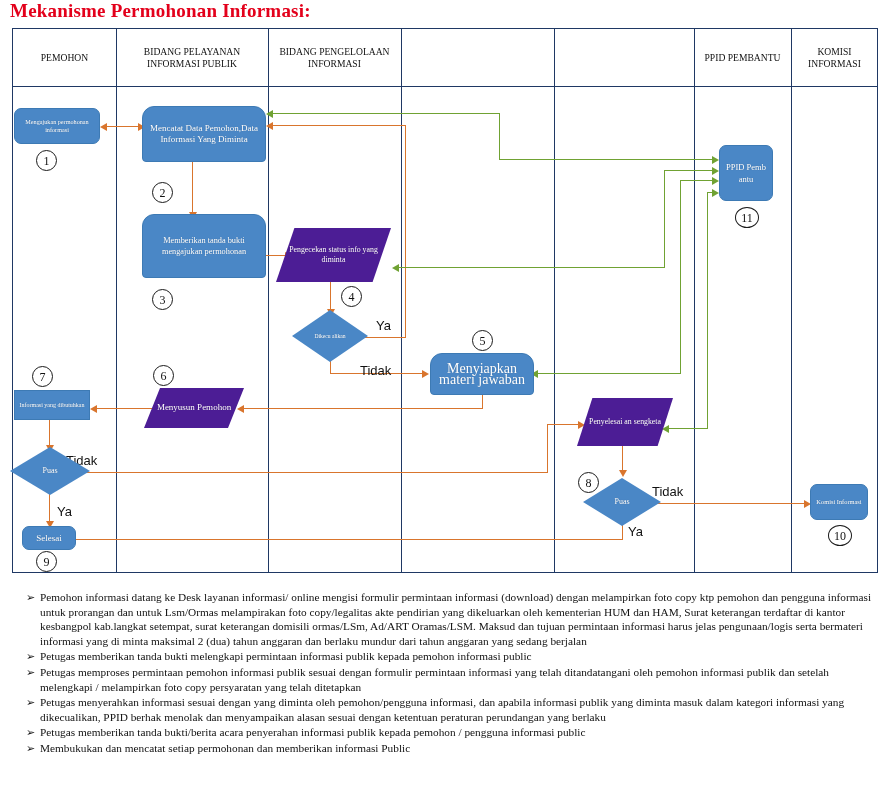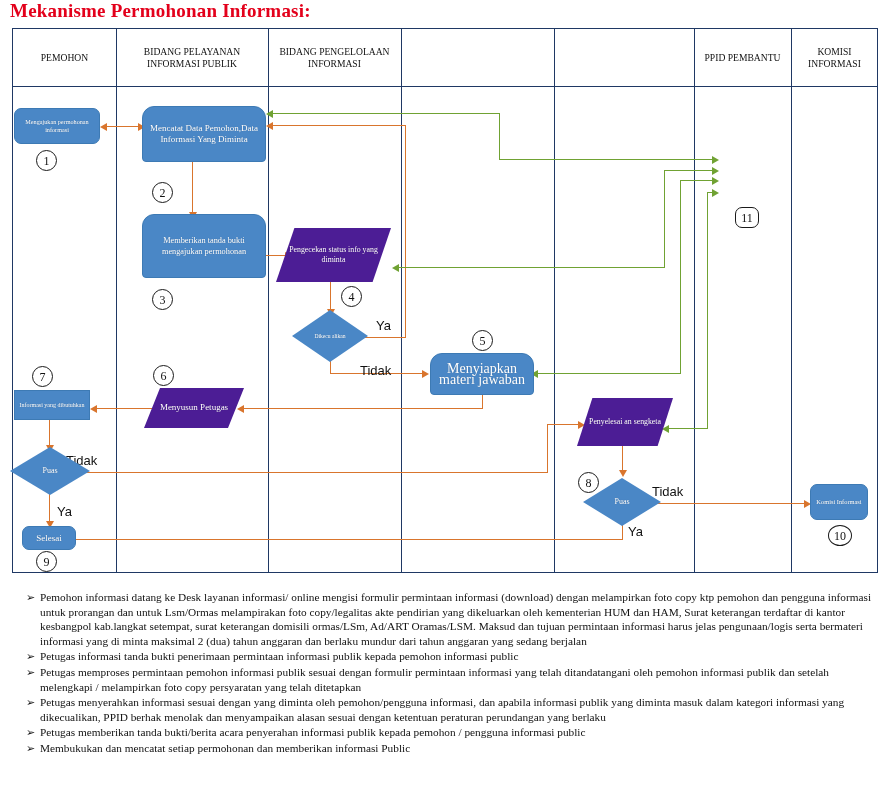--- a/index.html
+++ b/index.html
@@ -222,21 +222,21 @@
   <div class="shape diamond" style="left:292px;top:310px;width:76px;height:52px;">
     <div class="shape-txt" style="font-size:5.6px;line-height:8px;">Dikecu alikan</div>
   </div>
 
   <div class="shape doc" style="left:430px;top:353px;width:104px;height:42px;">
     <div class="shape-txt" style="font-size:14px;line-height:11px;">Menyiapkan materi jawaban</div>
   </div>
   <div class="stepnum" style="left:472px;top:330px;">5</div>
 
   <div class="shape para" style="left:144px;top:388px;width:100px;height:40px;">
-    <div class="shape-txt" style="font-size:9px;line-height:11.5px;">Menyusun Petugas</div>
+    <div class="shape-txt" style="font-size:9px;line-height:11.5px;">Menyusun Pemohon</div>
   </div>
   <div class="stepnum" style="left:153px;top:365px;">6</div>
 
   <div class="shape" style="left:14px;top:390px;width:76px;height:30px;">
     <div class="shape-txt" style="font-size:6px;line-height:8px;">Informasi yang dibutuhkan</div>
   </div>
   <div class="stepnum" style="left:32px;top:366px;">7</div>
 
   <div class="shape diamond" style="left:10px;top:447px;width:80px;height:48px;">
     <div class="shape-txt" style="font-size:8px;line-height:10px;">Puas</div>
@@ -254,30 +254,33 @@
   <div class="shape diamond" style="left:583px;top:478px;width:78px;height:48px;">
     <div class="shape-txt" style="font-size:8px;line-height:10px;">Puas</div>
   </div>
   <div class="stepnum" style="left:578px;top:472px;">8</div>
 
   <div class="shape rounded" style="left:810px;top:484px;width:58px;height:36px;">
     <div class="shape-txt" style="font-size:6.4px;line-height:8.5px;">Komisi Informasi</div>
   </div>
   <div class="stepnum wide" style="left:828px;top:525px;">10</div>
 
-  <div class="stepnum wide" style="left:735px;top:207px;border-radius:7px;">11</div>
+  <div class="shape rounded" style="left:719px;top:145px;width:54px;height:56px;">
+    <div class="shape-txt" style="font-size:8.5px;line-height:12.5px;">PPID Pemb antu</div>
+  </div>
+  <div class="stepnum wide" style="left:735px;top:207px;">11</div>
 
   <div class="notes">
     <div class="note">
       <div class="bullet">➢</div>
       <div class="note-txt">Pemohon informasi datang ke Desk layanan informasi/ online mengisi formulir permintaan informasi (download) dengan melampirkan foto copy ktp pemohon dan pengguna informasi untuk prorangan dan untuk Lsm/Ormas melampirakan foto copy/legalitas akte pendirian yang dikeluarkan oleh kementerian HUM dan HAM, Surat keterangan terdaftar di kantor kesbangpol kab.langkat setempat, surat keterangan domisili ormas/LSm, Ad/ART Oramas/LSM. Maksud dan tujuan permintaan informasi harus jelas pengunaan/logis serta bermateri informasi yang di minta maksimal 2 (dua) tahun anggaran dan berlaku mundur dari tahun anggaran yang sedang berjalan</div>
     </div>
     <div class="note">
       <div class="bullet">➢</div>
-      <div class="note-txt">Petugas informasi tanda bukti penerimaan permintaan informasi publik kepada pemohon informasi public</div>
+      <div class="note-txt">Petugas memberikan tanda bukti melengkapi permintaan informasi publik kepada pemohon informasi public</div>
     </div>
     <div class="note">
       <div class="bullet">➢</div>
       <div class="note-txt">Petugas memproses permintaan pemohon informasi publik sesuai dengan formulir permintaan informasi yang telah ditandatangani oleh pemohon informasi publik dan setelah melengkapi / melampirkan foto copy persyaratan yang telah ditetapkan</div>
     </div>
     <div class="note">
       <div class="bullet">➢</div>
       <div class="note-txt">Petugas menyerahkan informasi sesuai dengan yang diminta oleh pemohon/pengguna informasi, dan apabila informasi publik yang diminta masuk dalam kategori informasi yang dikecualikan, PPID berhak menolak dan menyampaikan alasan sesuai dengan ketentuan peraturan perundangan yang berlaku</div>
     </div>
     <div class="note">

